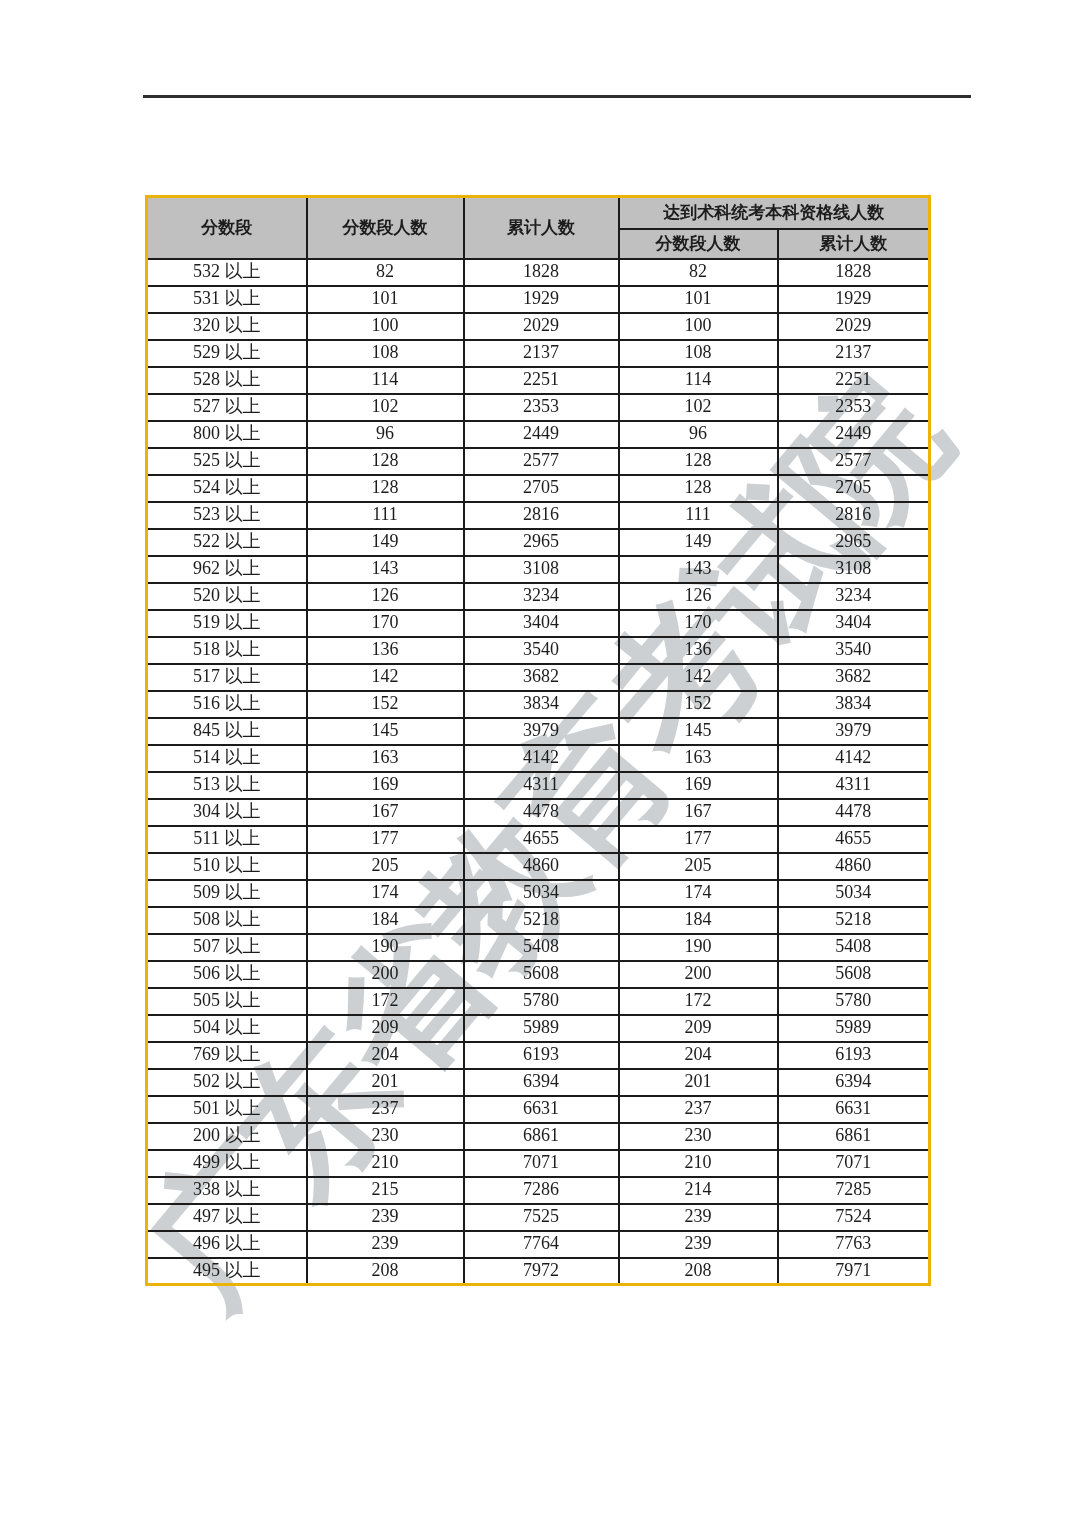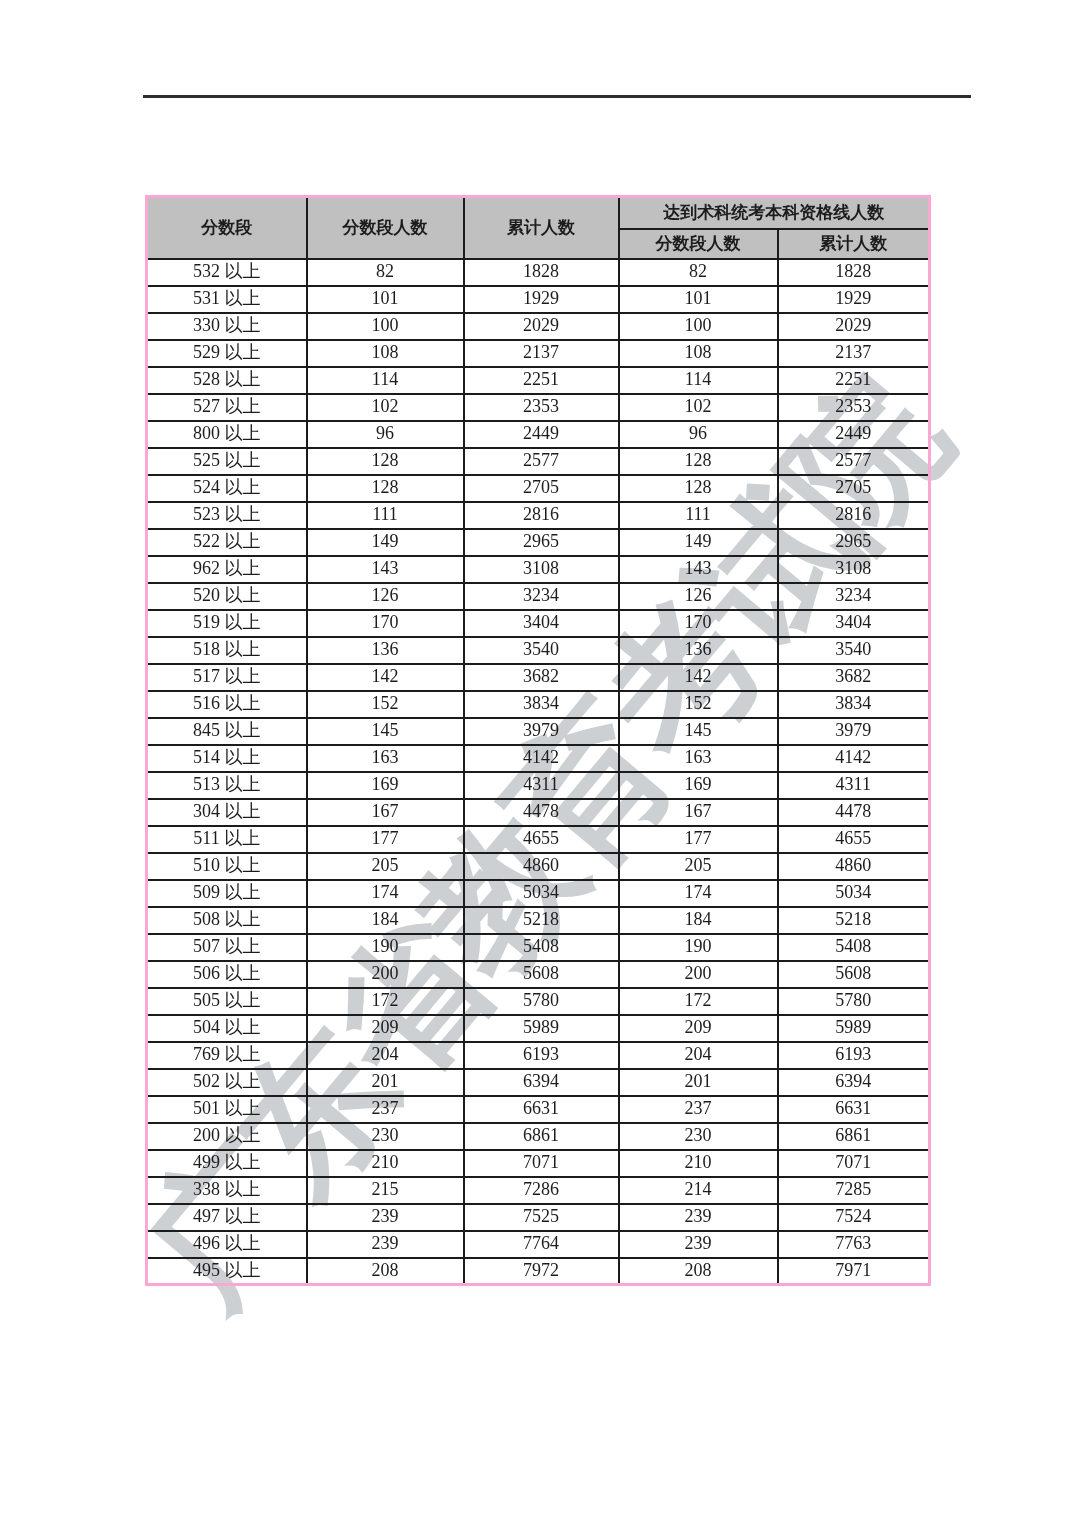--- a/index.html
+++ b/index.html
@@ -41,21 +41,21 @@
     border-collapse: collapse;
     table-layout: fixed;
     z-index: 2;
   }
   table.score-table th, table.score-table td {
     border: 2px solid #1b1b1b;
     text-align: center;
     vertical-align: middle;
     color: #1c1c1c;
   }
-  table.score-table { border: 3px solid #f9a8d4; }
+  table.score-table { border: 3px solid #eab308; }
   table.score-table thead th {
     background: #c0c0c0;
     font-size: 17px;
     font-weight: bold;
     height: 30px;
   }
   table.score-table thead tr.head-top th { height: 32px; }
   table.score-table tbody td {
     background: transparent;
     font-size: 18px;
@@ -99,21 +99,21 @@
           <td>1828</td>
         </tr>
         <tr>
           <td>531 以上</td>
           <td>101</td>
           <td>1929</td>
           <td>101</td>
           <td>1929</td>
         </tr>
         <tr>
-          <td>330 以上</td>
+          <td>320 以上</td>
           <td>100</td>
           <td>2029</td>
           <td>100</td>
           <td>2029</td>
         </tr>
         <tr>
           <td>529 以上</td>
           <td>108</td>
           <td>2137</td>
           <td>108</td>

